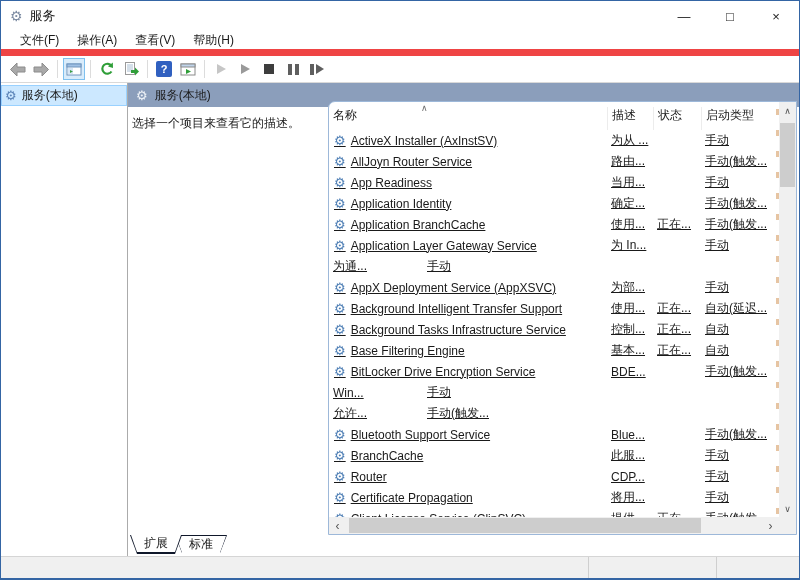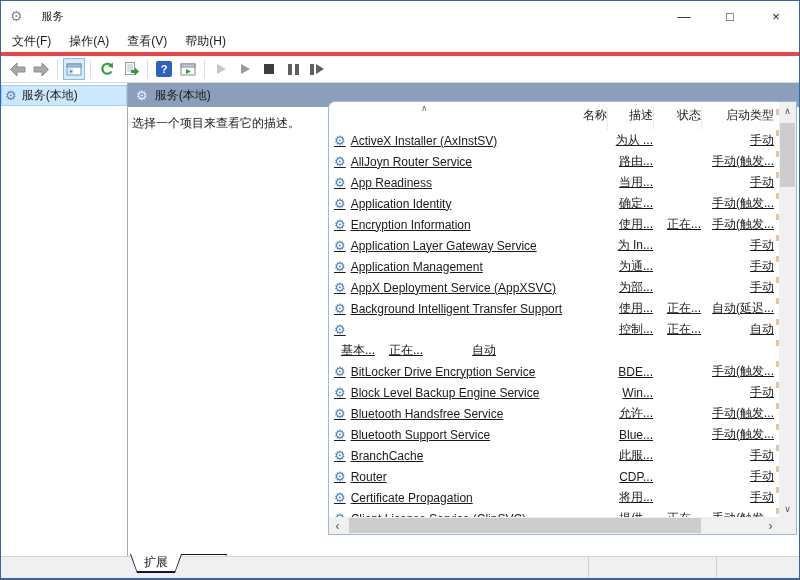--- a/index.html
+++ b/index.html
@@ -6,26 +6,26 @@
   html, body { width: 800px; height: 580px; }
   body { font-family: "Liberation Sans", sans-serif; font-size: 12px; color: #1a1a1a; background: #fff; }
 
   .window { width: 800px; height: 580px; border: 1px solid #3465a4; border-bottom-width: 2px;
             display: flex; flex-direction: column; background: #fff; overflow: hidden; }
 
   
   .titlebar { height: 30px; flex: 0 0 auto; display: flex; align-items: center; padding-left: 9px; background: #fff; }
   .gear::after { content: "⚙"; }
   .title-gear { font-size: 14px; color: #7d8ca3; margin-right: 7px; }
-  .title-text { font-size: 11px; margin-left: 12px; }
+  .title-text { font-size: 13px; }
   .win-controls { margin-left: auto; display: flex; height: 100%; }
   .win-btn { width: 46px; display: flex; align-items: center; justify-content: center; font-size: 13px; color: #222; }
 
   
-  .menubar { height: 25px; flex: 0 0 auto; display: flex; align-items: center; padding-left: 2px; border-bottom: 4px solid #ef4444; }
+  .menubar { height: 25px; flex: 0 0 auto; display: flex; align-items: center; padding-left: 10px; border-bottom: 7px solid #ef4444; }
   .menu-item { padding: 4px 9px; }
 
   
   .toolbar { height: 27px; flex: 0 0 auto; display: flex; align-items: center; padding-left: 5px; gap: 2px; border-bottom: 1px solid #d9d9d9; }
   .tbtn { width: 22px; height: 22px; display: flex; align-items: center; justify-content: center; flex: 0 0 auto; }
   .tbtn.selected { background: #d9ecfb; border: 1px solid #7fc0ee; }
   .tsep { width: 1px; height: 18px; background: #dcdcdc; margin: 0 3px; flex: 0 0 auto; }
   .play { width: 0; height: 0; border-left: 9px solid #9a9a9a; border-top: 5.5px solid transparent; border-bottom: 5.5px solid transparent; }
   .play.dim { border-left-color: #c6c6c6; }
   .stopsq { width: 10px; height: 10px; background: #3d3d3d; }
@@ -46,21 +46,21 @@
 
   .rightside { flex: 1; display: flex; flex-direction: column; position: relative; min-width: 0; }
   .mheader { height: 24px; flex: 0 0 auto; background: #8b9ebb; display: flex; align-items: center; gap: 7px; padding-left: 8px; }
   .mheader-gear { color: #eef2f7; font-size: 13px; }
   .mcontent { flex: 1; background: #fff; position: relative; }
   .desc-text { position: absolute; left: 4px; top: 8px; }
 
   
   .listpanel { position: absolute; left: 200px; right: 2px; top: 18px; bottom: 21px; z-index: 5;
                background: #fff; border: 1px solid #9db8d9; border-top-left-radius: 7px; overflow: hidden; }
-  .list-content { position: absolute; left: 0; top: 0; right: 17px; bottom: 17px; overflow: hidden; text-align: right; }
+  .list-content { position: absolute; left: 0; top: 0; right: 17px; bottom: 17px; overflow: hidden; }
   .lheader { height: 28px; display: flex; align-items: flex-end; position: relative; }
   .hcell { flex: 0 0 auto; padding: 0 0 6px 4px; white-space: nowrap; overflow: hidden; }
   .hcell + .hcell { border-left: 1px solid #ececec; }
   .w0 { width: 278px; } .w1 { width: 46px; } .w2 { width: 48px; } .w3 { width: 73px; }
   .sortmark { position: absolute; left: 92px; top: 1px; font-size: 9px; color: #707070; }
   .sortmark::after { content: "∧"; }
 
   .rows { position: absolute; top: 28px; left: 0; right: 0; bottom: 0; overflow: hidden; }
   .row { height: 21px; display: flex; align-items: center; text-decoration: underline; }
   .cell { flex: 0 0 auto; overflow: hidden; white-space: nowrap; padding-left: 4px; }
@@ -79,21 +79,21 @@
   .hscroll { position: absolute; left: 0; right: 17px; bottom: 0; height: 17px; background: #f0f0f0; }
   .harrow { position: absolute; top: 0; width: 17px; height: 17px; display: flex; align-items: center; justify-content: center; font-size: 12px; color: #555; }
   .harrow.left { left: 0; } .harrow.left::after { content: "‹"; }
   .harrow.right { right: 0; } .harrow.right::after { content: "›"; }
   .hthumb { position: absolute; left: 20px; top: 1px; height: 15px; width: 352px; background: #cdcdcd; }
   .corner { position: absolute; right: 0; bottom: 0; width: 17px; height: 17px; background: #f0f0f0; }
 
   
   .tabstrip { height: 21px; flex: 0 0 auto; display: flex; align-items: flex-start; padding-left: 2px; background: #fff; }
   .tab { position: relative; height: 19px; background: #0f172a; padding: 0 1px 1px 1px;
-         clip-path: polygon(0 0, 100% 0, calc(100% - 7px) 100%, 7px 100%); margin-top: 19px; }
+         clip-path: polygon(0 0, 100% 0, calc(100% - 7px) 100%, 7px 100%); }
   .tab.behind { margin-left: -7px; z-index: 0; padding-top: 1px; height: 18px; }
   .tab.front { z-index: 2; }
   .tab-inner { display: block; height: 17px; line-height: 16px; padding: 0 13px; background: #fff;
                clip-path: polygon(0 0, 100% 0, calc(100% - 6px) 100%, 6px 100%); }
   .statusbar { height: 22px; flex: 0 0 auto; background: #f0f0f0; border-top: 1px solid #d5d5d5; position: relative; }
   .sdiv { position: absolute; top: 0; bottom: 0; width: 1px; background: #cfcfcf; }
   .sdiv.d1 { left: 587px; } .sdiv.d2 { left: 715px; }
 </style>
 </head>
 <body>
@@ -251,42 +251,38 @@
       <span class="nm">Application Identity</span>
     </span>
     <span class="cell w1 c-desc">确定...</span>
     <span class="cell w2 c-status"></span>
     <span class="cell w3 c-start">手动(触发...</span>
   </div>
 
   <div class="row">
     <span class="cell name w0">
       <span class="gear row-gear"></span>
-      <span class="nm">Encryption Information</span>
+      <span class="nm">Application BranchCache</span>
     </span>
     <span class="cell w1 c-desc">使用...</span>
     <span class="cell w2 c-status">正在...</span>
     <span class="cell w3 c-start">手动(触发...</span>
   </div>
 
   <div class="row">
     <span class="cell name w0">
       <span class="gear row-gear"></span>
       <span class="nm">Application Layer Gateway Service</span>
     </span>
     <span class="cell w1 c-desc">为 In...</span>
     <span class="cell w2 c-status"></span>
     <span class="cell w3 c-start">手动</span>
   </div>
 
   <div class="row">
-    <span class="cell name w0">
-      <span class="gear row-gear"></span>
-      <span class="nm">Application Management</span>
-    </span>
     <span class="cell w1 c-desc">为通...</span>
     <span class="cell w2 c-status"></span>
     <span class="cell w3 c-start">手动</span>
   </div>
 
   <div class="row">
     <span class="cell name w0">
       <span class="gear row-gear"></span>
       <span class="nm">AppX Deployment Service (AppXSVC)</span>
     </span>
@@ -301,57 +297,54 @@
       <span class="nm">Background Intelligent Transfer Support</span>
     </span>
     <span class="cell w1 c-desc">使用...</span>
     <span class="cell w2 c-status">正在...</span>
     <span class="cell w3 c-start">自动(延迟...</span>
   </div>
 
   <div class="row">
     <span class="cell name w0">
       <span class="gear row-gear"></span>
+      <span class="nm">Background Tasks Infrastructure Service</span>
     </span>
     <span class="cell w1 c-desc">控制...</span>
     <span class="cell w2 c-status">正在...</span>
     <span class="cell w3 c-start">自动</span>
   </div>
 
   <div class="row">
+    <span class="cell name w0">
+      <span class="gear row-gear"></span>
+      <span class="nm">Base Filtering Engine</span>
+    </span>
     <span class="cell w1 c-desc">基本...</span>
     <span class="cell w2 c-status">正在...</span>
     <span class="cell w3 c-start">自动</span>
   </div>
 
   <div class="row">
     <span class="cell name w0">
       <span class="gear row-gear"></span>
       <span class="nm">BitLocker Drive Encryption Service</span>
     </span>
     <span class="cell w1 c-desc">BDE...</span>
     <span class="cell w2 c-status"></span>
     <span class="cell w3 c-start">手动(触发...</span>
   </div>
 
   <div class="row">
-    <span class="cell name w0">
-      <span class="gear row-gear"></span>
-      <span class="nm">Block Level Backup Engine Service</span>
-    </span>
     <span class="cell w1 c-desc">Win...</span>
     <span class="cell w2 c-status"></span>
     <span class="cell w3 c-start">手动</span>
   </div>
 
   <div class="row">
-    <span class="cell name w0">
-      <span class="gear row-gear"></span>
-      <span class="nm">Bluetooth Handsfree Service</span>
-    </span>
     <span class="cell w1 c-desc">允许...</span>
     <span class="cell w2 c-status"></span>
     <span class="cell w3 c-start">手动(触发...</span>
   </div>
 
   <div class="row">
     <span class="cell name w0">
       <span class="gear row-gear"></span>
       <span class="nm">Bluetooth Support Service</span>
     </span>

